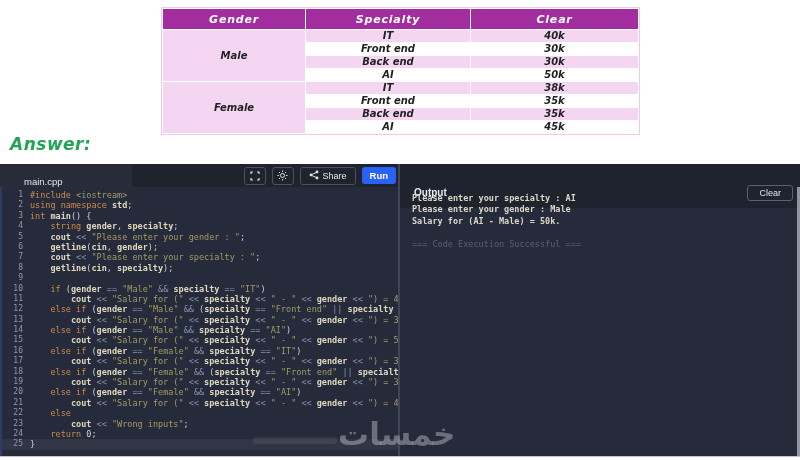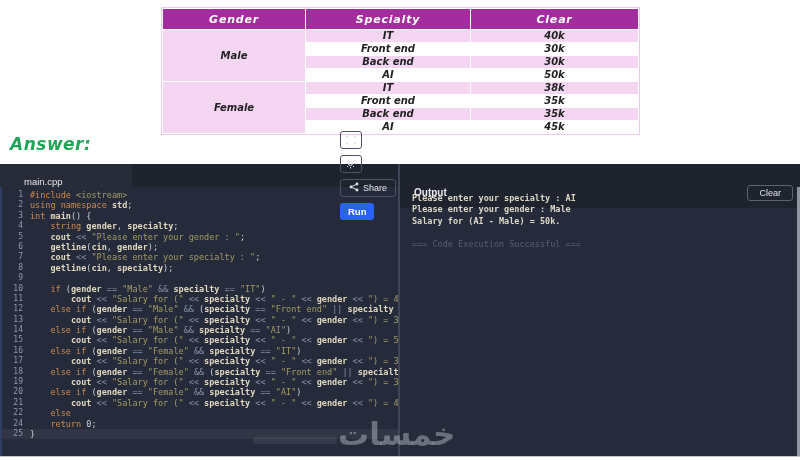--- a/index.html
+++ b/index.html
@@ -37,21 +37,21 @@
   .editor{
     position:absolute;left:0;top:164px;width:800px;height:293px;
     background:#262b3c;border-bottom:1px solid #c6c6c6;box-sizing:border-box;
   }
   .toolbar{position:absolute;left:0;top:0;width:100%;height:23px;background:#1f232d;}
   .toolbar-left{position:absolute;left:0;top:0;width:398px;height:23px;display:flex;align-items:center;}
   .tab{
     height:23px;width:132px;background:#272c38;color:#e2e5ec;font-size:9.5px;
     display:flex;align-items:flex-end;padding-left:24px;box-sizing:border-box;cursor:pointer;
   }
-  .tool-buttons{margin-left:auto;display:flex;align-items:flex-start;gap:6px;padding-right:2px;flex-direction:column;}
+  .tool-buttons{margin-left:auto;display:flex;align-items:center;gap:6px;padding-right:2px;}
   .icon-btn{
     width:20px;height:16px;border:1px solid #4b5263;border-radius:3px;
     display:flex;align-items:center;justify-content:center;cursor:pointer;background:transparent;
   }
   .share-btn{
     height:16px;border:1px solid #4b5263;border-radius:3px;color:#e6e8ee;font-size:9px;
     display:flex;gap:4px;padding:0 8px;align-items:center;cursor:pointer;background:transparent;
   }
   .run-btn{
     height:17px;background:#2962f6;color:#ffffff;font-size:9.5px;font-weight:bold;border-radius:3px;
@@ -217,20 +217,21 @@
       <div class="code-line"><span class="gutter">13</span><span class="code-text">        <span class="tok-id">cout</span> <span class="tok-op">&lt;&lt;</span> <span class="tok-str">"Salary for ("</span> <span class="tok-op">&lt;&lt;</span> <span class="tok-id">specialty</span> <span class="tok-op">&lt;&lt;</span> <span class="tok-str">" - "</span> <span class="tok-op">&lt;&lt;</span> <span class="tok-id">gender</span> <span class="tok-op">&lt;&lt;</span> <span class="tok-str">") = 30k."</span>;</span></div>
       <div class="code-line"><span class="gutter">14</span><span class="code-text">    <span class="tok-kw">else</span> <span class="tok-kw">if</span> (<span class="tok-id">gender</span> <span class="tok-op">==</span> <span class="tok-str">"Male"</span> <span class="tok-op">&amp;&amp;</span> <span class="tok-id">specialty</span> <span class="tok-op">==</span> <span class="tok-str">"AI"</span>)</span></div>
       <div class="code-line"><span class="gutter">15</span><span class="code-text">        <span class="tok-id">cout</span> <span class="tok-op">&lt;&lt;</span> <span class="tok-str">"Salary for ("</span> <span class="tok-op">&lt;&lt;</span> <span class="tok-id">specialty</span> <span class="tok-op">&lt;&lt;</span> <span class="tok-str">" - "</span> <span class="tok-op">&lt;&lt;</span> <span class="tok-id">gender</span> <span class="tok-op">&lt;&lt;</span> <span class="tok-str">") = 50k."</span>;</span></div>
       <div class="code-line"><span class="gutter">16</span><span class="code-text">    <span class="tok-kw">else</span> <span class="tok-kw">if</span> (<span class="tok-id">gender</span> <span class="tok-op">==</span> <span class="tok-str">"Female"</span> <span class="tok-op">&amp;&amp;</span> <span class="tok-id">specialty</span> <span class="tok-op">==</span> <span class="tok-str">"IT"</span>)</span></div>
       <div class="code-line"><span class="gutter">17</span><span class="code-text">        <span class="tok-id">cout</span> <span class="tok-op">&lt;&lt;</span> <span class="tok-str">"Salary for ("</span> <span class="tok-op">&lt;&lt;</span> <span class="tok-id">specialty</span> <span class="tok-op">&lt;&lt;</span> <span class="tok-str">" - "</span> <span class="tok-op">&lt;&lt;</span> <span class="tok-id">gender</span> <span class="tok-op">&lt;&lt;</span> <span class="tok-str">") = 38k."</span>;</span></div>
       <div class="code-line"><span class="gutter">18</span><span class="code-text">    <span class="tok-kw">else</span> <span class="tok-kw">if</span> (<span class="tok-id">gender</span> <span class="tok-op">==</span> <span class="tok-str">"Female"</span> <span class="tok-op">&amp;&amp;</span> (<span class="tok-id">specialty</span> <span class="tok-op">==</span> <span class="tok-str">"Front end"</span> <span class="tok-op">||</span> <span class="tok-id">specialty</span>  ))</span></div>
       <div class="code-line"><span class="gutter">19</span><span class="code-text">        <span class="tok-id">cout</span> <span class="tok-op">&lt;&lt;</span> <span class="tok-str">"Salary for ("</span> <span class="tok-op">&lt;&lt;</span> <span class="tok-id">specialty</span> <span class="tok-op">&lt;&lt;</span> <span class="tok-str">" - "</span> <span class="tok-op">&lt;&lt;</span> <span class="tok-id">gender</span> <span class="tok-op">&lt;&lt;</span> <span class="tok-str">") = 35k."</span>;</span></div>
       <div class="code-line"><span class="gutter">20</span><span class="code-text">    <span class="tok-kw">else</span> <span class="tok-kw">if</span> (<span class="tok-id">gender</span> <span class="tok-op">==</span> <span class="tok-str">"Female"</span> <span class="tok-op">&amp;&amp;</span> <span class="tok-id">specialty</span> <span class="tok-op">==</span> <span class="tok-str">"AI"</span>)</span></div>
       <div class="code-line"><span class="gutter">21</span><span class="code-text">        <span class="tok-id">cout</span> <span class="tok-op">&lt;&lt;</span> <span class="tok-str">"Salary for ("</span> <span class="tok-op">&lt;&lt;</span> <span class="tok-id">specialty</span> <span class="tok-op">&lt;&lt;</span> <span class="tok-str">" - "</span> <span class="tok-op">&lt;&lt;</span> <span class="tok-id">gender</span> <span class="tok-op">&lt;&lt;</span> <span class="tok-str">") = 45k."</span>;</span></div>
       <div class="code-line"><span class="gutter">22</span><span class="code-text">    <span class="tok-kw">else</span></span></div>
+      <div class="code-line"><span class="gutter">23</span><span class="code-text">        <span class="tok-id">cout</span> <span class="tok-op">&lt;&lt;</span> <span class="tok-str">"Wrong inputs"</span>;</span></div>
       <div class="code-line"><span class="gutter">24</span><span class="code-text">    <span class="tok-kw">return</span> 0;</span></div>
       <div class="code-line current"><span class="gutter">25</span><span class="code-text">}</span></div>
     </div>
 
   <div class="output-area">
     <div>
         <div class="out-line">Please enter your specialty : AI</div>
         <div class="out-line">Please enter your gender : Male</div>
         <div class="out-line">Salary for (AI - Male) = 50k.</div>
       </div>

